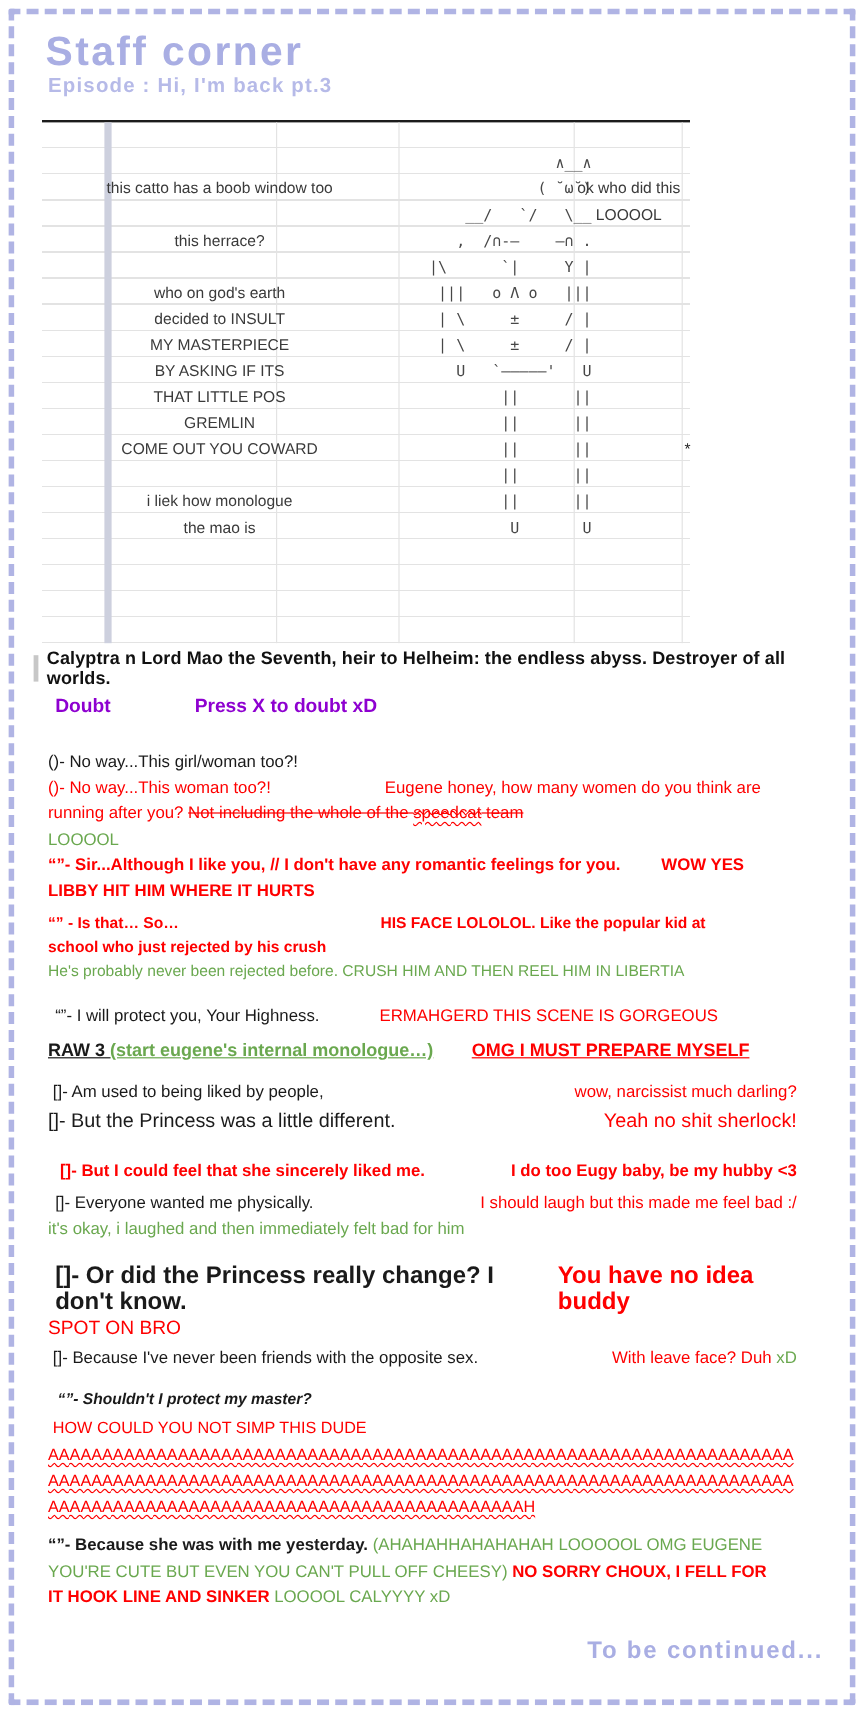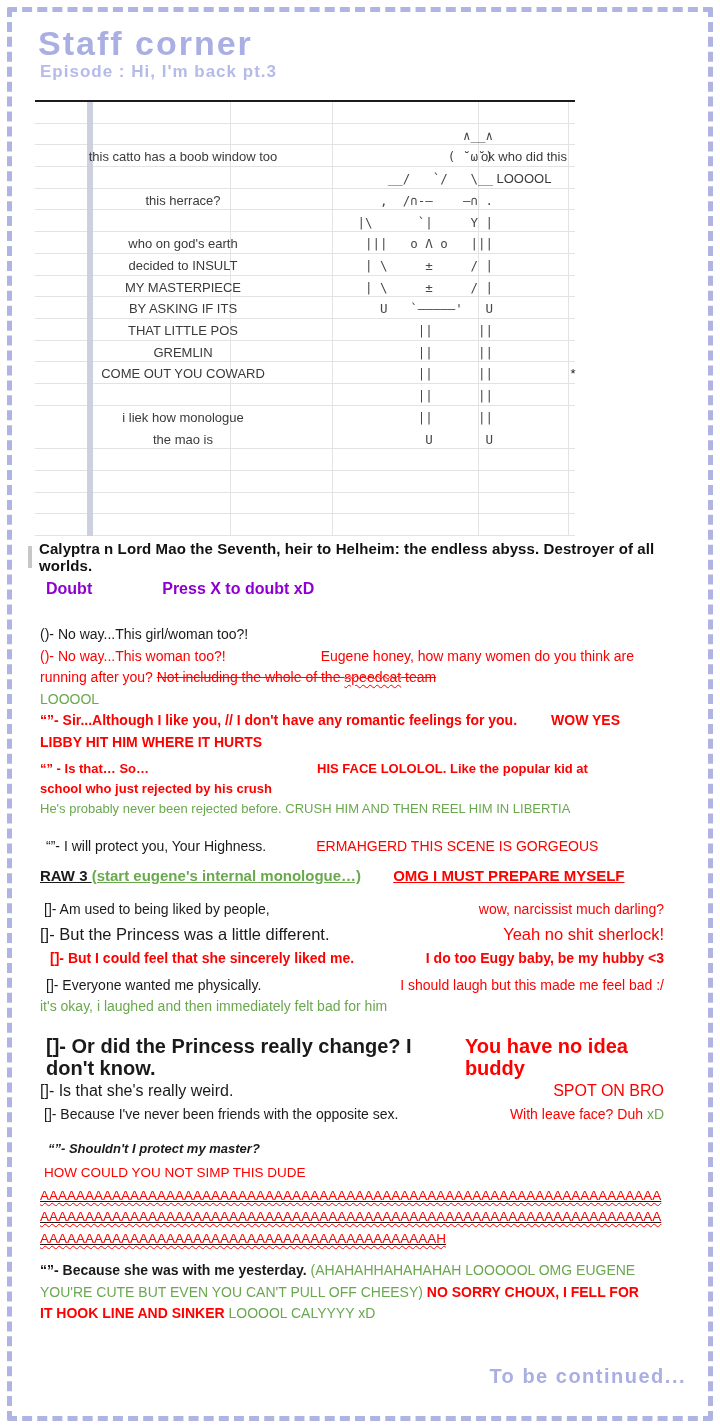--- a/index.html
+++ b/index.html
@@ -39,21 +39,21 @@
   .gap{display:inline-block;height:1px;}
   .blk{color:#1a1a1a}
   .red{color:#fe0000}
   .green{color:#6aa84f}
   .bold{font-weight:bold}
   .it{font-style:italic}
   .und{text-decoration:underline}
   .strike{text-decoration:line-through}
   .wavy{text-decoration-line:underline;text-decoration-style:wavy;text-decoration-thickness:1px;text-underline-offset:2px;}
   .strike.wavy{text-decoration-line:underline line-through;}
-  .breakall{word-break:break-all;text-decoration:underline;}
+  .breakall{word-break:break-all;}
   .footer{position:absolute;right:34px;top:1365px;font-size:20px;font-weight:bold;letter-spacing:1.5px;color:#a9aee3;}
 </style>
 </head>
 <body>
 
 <div class="frame"></div>
 
 <div class="title">Staff corner</div>
 <div class="subtitle">Episode : Hi, I'm back pt.3</div>
 
@@ -149,35 +149,34 @@
     <div class="para" style="margin-top: 16px; line-height: 22px; padding-left: 6px;"><span class="blk">“”- I will protect you, Your Highness.</span><span class="gap" style="width: 50px;"></span><span class="red">ERMAHGERD THIS SCENE IS GORGEOUS</span></div>
     <div class="para" style="margin-top: 8px; font-size: 15px;"><span class="blk bold und">RAW 3 </span><span class="green bold und">(start eugene's internal monologue…)</span><span class="gap" style="width: 32px;"></span><span class="red bold und">OMG I MUST PREPARE MYSELF</span></div>
     <div class="para split" style="margin-top: 12px; padding-left: 4px;">
       <span class="pl"><span class="blk">[]- Am used to being liked by people,</span></span>
       <span class="pr"><span class="red">wow, narcissist much darling?</span></span>
     </div>
     <div class="para split" style="margin-top: 3px; font-size: 16.5px; line-height: 23px;">
       <span class="pl"><span class="blk">[]- But the Princess was a little different.</span></span>
       <span class="pr"><span class="red">Yeah no shit sherlock!</span></span>
     </div>
-    <div class="para split" style="margin-top: 2px; padding-left: 10px;">
+    <div class="para split" style="margin-top: 19px; padding-left: 10px;">
       <span class="pl"><span class="red bold">[]- But I could feel that she sincerely liked me.</span></span>
       <span class="pr"><span class="red bold">I do too Eugy baby, be my hubby &lt;3</span></span>
     </div>
     <div class="para split" style="margin-top: 5px; padding-left: 6px;">
       <span class="pl"><span class="blk">[]- Everyone wanted me physically.</span></span>
       <span class="pr"><span class="red">I should laugh but this made me feel bad :/</span></span>
     </div>
     <div class="para"><span class="green">it's okay, i laughed and then immediately felt bad for him</span></div>
     <div class="para split" style="margin-top: 17px; font-size: 20px; line-height: 22px; padding-left: 6px; font-weight: bold;">
       <span class="pl"><span class="blk">[]- Or did the Princess really change? I don't know.</span></span>
       <span class="pr"><span class="red">You have no idea buddy</span></span>
     </div>
     <div class="para split" style="margin-top: 1px; font-size: 16px; line-height: 22.5px;">
-      <span class="pl"><span class="blk">[]- Is that she's really weird.</span></span>
       <span class="pr"><span class="red">SPOT ON BRO</span></span>
     </div>
     <div class="para split" style="margin-top: 2px; padding-left: 4px;">
       <span class="pl"><span class="blk">[]- Because I've never been friends with the opposite sex.</span></span>
       <span class="pr"><span class="red">With leave face? Duh </span><span class="green">xD</span></span>
     </div>
     <div class="para" style="margin-top: 13px; font-size: 13px; line-height: 20px; padding-left: 8px;"><span class="blk bold it">“”- Shouldn't I protect my master?</span></div>
     <div class="para" style="margin-top: 3px; font-size: 13.5px; line-height: 21px; padding-left: 4px;"><span class="red">HOW COULD YOU NOT SIMP THIS DUDE</span></div>
     <div class="para breakall" style="margin-top: 2px; font-size: 13.5px;"><span class="red wavy">AAAAAAAAAAAAAAAAAAAAAAAAAAAAAAAAAAAAAAAAAAAAAAAAAAAAAAAAAAAAAAAAAAAAAAAAAAAAAAAAAAAAAAAAAAAAAAAAAAAAAAAAAAAAAAAAAAAAAAAAAAAAAAAAAAAAAAAAAAAAAAAAAAAAAAAAAAAAAAAAAAAAAAAAAAAAAAAAAAAAAAH</span></div>
     <div class="para" style="margin-top: 11px;"><span class="blk bold">“”- Because she was with me yesterday. </span><span class="green">(AHAHAHHAHAHAHAH LOOOOOL OMG EUGENE</span><br><span class="green">YOU'RE CUTE BUT EVEN YOU CAN'T PULL OFF CHEESY)</span><span class="red bold"> NO SORRY CHOUX, I FELL FOR</span><br><span class="red bold">IT HOOK LINE AND SINKER</span><span class="green"> LOOOOL CALYYYY xD</span></div>

